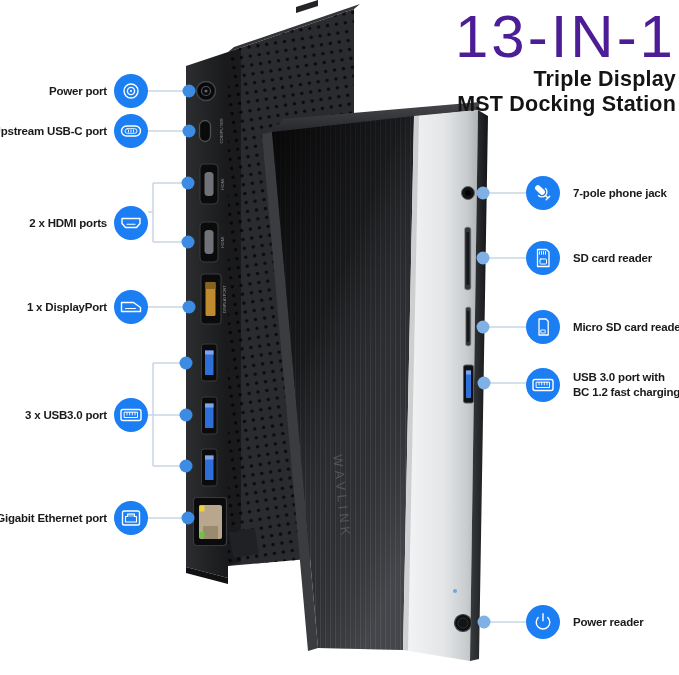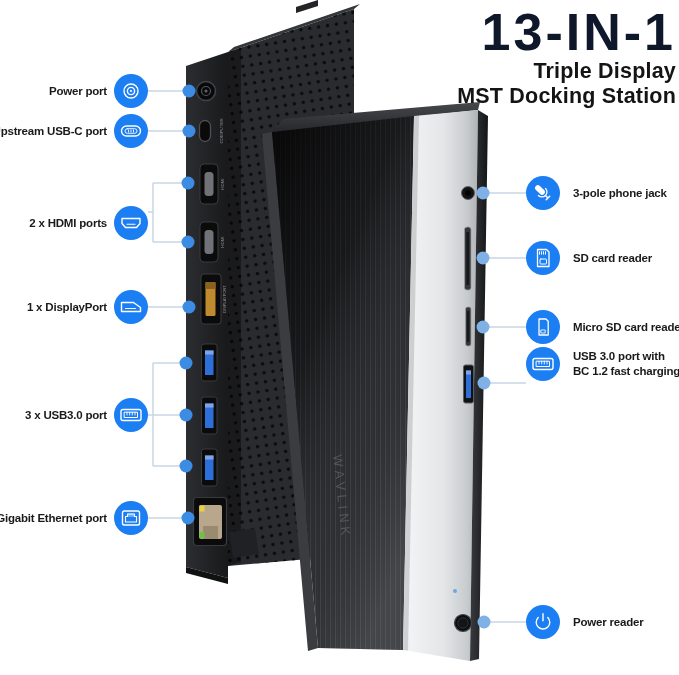--- a/index.html
+++ b/index.html
@@ -9,22 +9,22 @@
     font-family:"Liberation Sans", sans-serif;
     --accent:#1b7ef2;
   }
   .stage{position:absolute;inset:0;}
   svg{display:block;}
   svg text{font-family:"Liberation Sans", sans-serif;}
 
   
   .title{position:absolute;top:6px;right:3px;text-align:right;}
   .title .badge{
-    font-size:52px;font-weight:700;line-height:1.02;
-    color:#0f172a;letter-spacing:3px;
+    font-size:60px;font-weight:400;line-height:1.02;
+    color:#4c1d95;letter-spacing:3px;
   }
   .title .sub{
     font-size:21.5px;font-weight:800;color:#141414;line-height:1.14;letter-spacing:.2px;
   }
 
   
   .callout{
     position:absolute;display:flex;align-items:center;
     color:#1a1a1a;font-weight:bold;font-size:11.5px;letter-spacing:-.2px;
     white-space:nowrap;
@@ -288,21 +288,21 @@
 
 <div class="callout right" style="top:176px">
   <svg class="ic" viewBox="-17 -17 34 34">
     <circle class="icbg" r="17"></circle>
     <g class="ink" transform="rotate(-45)">
       <rect class="fillw" x="-2.8" y="-10" width="5.6" height="11.5" rx="2.8"></rect>
       <path d="M-5,-1.5 A5,5 0 0 0 5,-1.5" stroke-width="1.3"></path>
       <path d="M0,3.5 V7 M-2.5,7 H2.5" stroke-width="1.4"></path>
     </g>
   </svg>
-  <span class="lbl">3-pole phone jack</span>
+  <span class="lbl">7-pole phone jack</span>
 </div>
 
 <div class="callout right" style="top:241px">
   <svg class="ic" viewBox="-17 -17 34 34">
     <circle class="icbg" r="17"></circle>
     <g class="ink">
       <path d="M-5.5,-8.5 H3.5 L6,-6 V8.5 H-5.5 Z" stroke-width="1.3"></path>
       <path d="M-3.5,-6.3 V-3.8 M-1.5,-6.3 V-3.8 M0.5,-6.3 V-3.8 M2.5,-6.3 V-3.8" stroke-width="1"></path>
       <rect x="-3" y="1" width="6.5" height="5" rx="0.8" stroke-width="1"></rect>
     </g>
@@ -314,21 +314,21 @@
   <svg class="ic" viewBox="-17 -17 34 34">
     <circle class="icbg" r="17"></circle>
     <g class="ink">
       <path d="M-4,-8 H3 L5.2,-5.8 V8 H-4 Z" stroke-width="1.3"></path>
       <rect x="-1.8" y="3" width="4" height="3" stroke-width="0.9"></rect>
     </g>
   </svg>
   <span class="lbl">Micro SD card reader</span>
 </div>
 
-<div class="callout right" style="top:347px">
+<div class="callout right" style="top:368px">
   <svg class="ic" viewBox="-17 -17 34 34">
     <circle class="icbg" r="17"></circle>
     <g class="ink">
       <rect x="-10" y="-5.5" width="20" height="11" rx="2"></rect>
       <rect x="-6.5" y="-2.8" width="13" height="5.3" stroke-width="1"></rect>
       <path d="M-4,-2.8 V0 M-1.3,-2.8 V0 M1.3,-2.8 V0 M4,-2.8 V0" stroke-width="0.9"></path>
     </g>
   </svg>
   <span class="lbl two">
     <div>USB 3.0 port with</div>

